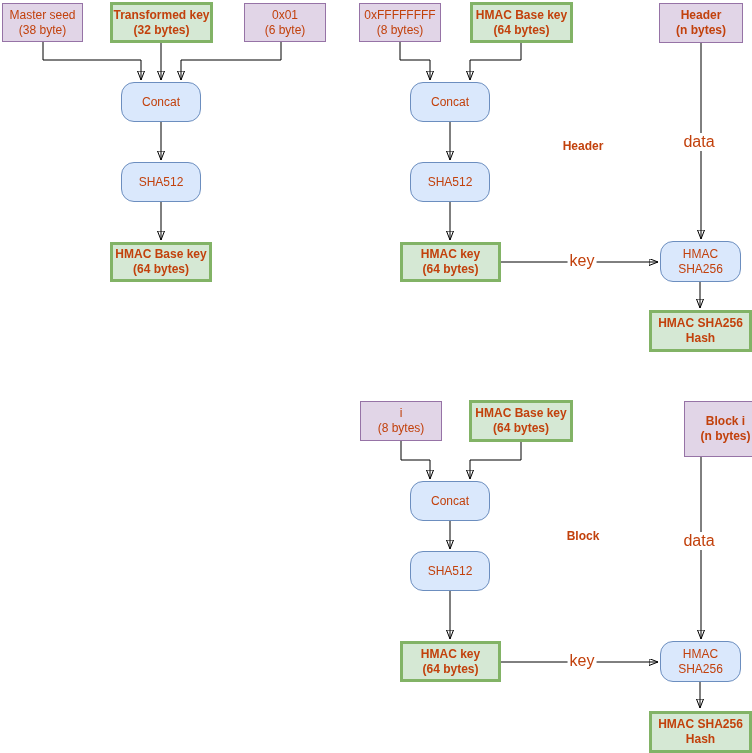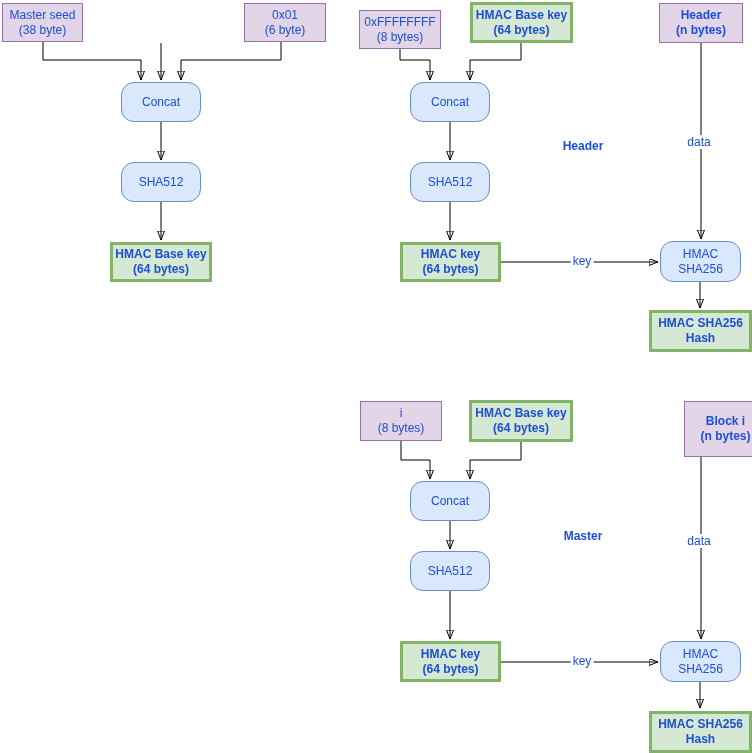--- a/index.html
+++ b/index.html
@@ -1,34 +1,34 @@
 <!DOCTYPE html>
 <html style="--purple-fill: #E1D5E7; --purple-stroke: #9673A6; --green-fill: #D5E8D4; --green-stroke: #82B366; --blue-fill: #DAE8FC; --blue-stroke: #6C8EBF; --line: #000000;"><head>
 <meta charset="utf-8">
 <style>
   html,body{margin:0;padding:0;background:#ffffff;}
   .canvas{
     position:relative;width:752px;height:753px;background:#ffffff;overflow:hidden;
-    font-family:"Liberation Sans",sans-serif;color:#1d4ed8;
+    font-family:"Liberation Sans",sans-serif;color:#c2410c;
   }
   .edges{position:absolute;left:0;top:0;width:752px;height:753px;}
   .edges path{stroke:var(--line,#000);stroke-width:1;fill:none;}
   .node{
     position:absolute;box-sizing:border-box;
     display:flex;flex-direction:column;align-items:center;justify-content:center;
     text-align:center;font-size:12px;line-height:15px;
   }
   .node span{display:block;white-space:nowrap;}
   .purple{background:var(--purple-fill,#E1D5E7);border:1px solid var(--purple-stroke,#9673A6);}
   .green{background:var(--green-fill,#D5E8D4);border:3px solid var(--green-stroke,#82B366);font-weight:700;}
   .blue{background:var(--blue-fill,#DAE8FC);border:1px solid var(--blue-stroke,#6C8EBF);border-radius:13px;}
   .bold{font-weight:700;}
   .edge-label{
     position:absolute;transform:translate(-50%,-50%);
-    background:#ffffff;padding:0 2px;font-size:12px;white-space:nowrap;
+    background:#ffffff;padding:0 2px;font-size:16px;white-space:nowrap;
   }
   .flow-label{
     position:absolute;transform:translate(-50%,-50%);
     font-size:12px;font-weight:700;white-space:nowrap;
   }
 </style>
 </head>
 <body>
 
 <div class="canvas">
@@ -60,36 +60,40 @@
     <path d="M450,591 V639" marker-end="url(#arr)"></path>
     <path d="M501,662 H658" marker-end="url(#arr)"></path>
     <path d="M701,441 V639" marker-end="url(#arr)"></path>
     <path d="M700,682 V708" marker-end="url(#arr)"></path>
   </svg>
 
   <div class="node purple" style="left:2px;top:3px;width:81px;height:39px">
     <span>Master seed</span>
     <span>(38 byte)</span>
   </div>
+  <div class="node green" style="left:110px;top:2px;width:103px;height:41px">
+    <span>Transformed key</span>
+    <span>(32 bytes)</span>
+  </div>
   <div class="node purple" style="left:244px;top:3px;width:82px;height:39px">
     <span>0x01</span>
     <span>(6 byte)</span>
   </div>
   <div class="node blue" style="left:121px;top:82px;width:80px;height:40px">
     <span>Concat</span>
   </div>
   <div class="node blue" style="left:121px;top:162px;width:80px;height:40px">
     <span>SHA512</span>
   </div>
   <div class="node green" style="left:110px;top:242px;width:102px;height:40px">
     <span>HMAC Base key</span>
     <span>(64 bytes)</span>
   </div>
 
-  <div class="node purple" style="left:359px;top:10px;width:82px;height:39px">
+  <div class="node purple" style="left:359px;top:3px;width:82px;height:39px">
     <span>0xFFFFFFFF</span>
     <span>(8 bytes)</span>
   </div>
   <div class="node green" style="left:470px;top:2px;width:103px;height:41px">
     <span>HMAC Base key</span>
     <span>(64 bytes)</span>
   </div>
   <div class="node purple bold" style="left:659px;top:3px;width:84px;height:40px">
     <span>Header</span>
     <span>(n bytes)</span>
@@ -139,17 +143,17 @@
     <span>(64 bytes)</span>
   </div>
   <div class="node blue" style="left:660px;top:641px;width:81px;height:41px">
     <span>HMAC</span>
     <span>SHA256</span>
   </div>
   <div class="node green" style="left:649px;top:711px;width:103px;height:42px">
     <span>HMAC SHA256</span>
     <span>Hash</span>
   </div>
-  <div class="flow-label" style="left:583px;top:536px">Master</div>
+  <div class="flow-label" style="left:583px;top:536px">Block</div>
   <div class="edge-label" style="left:699px;top:541px">data</div>
   <div class="edge-label" style="left:582px;top:661px">key</div>
 
 </div>
 
 </body></html>

